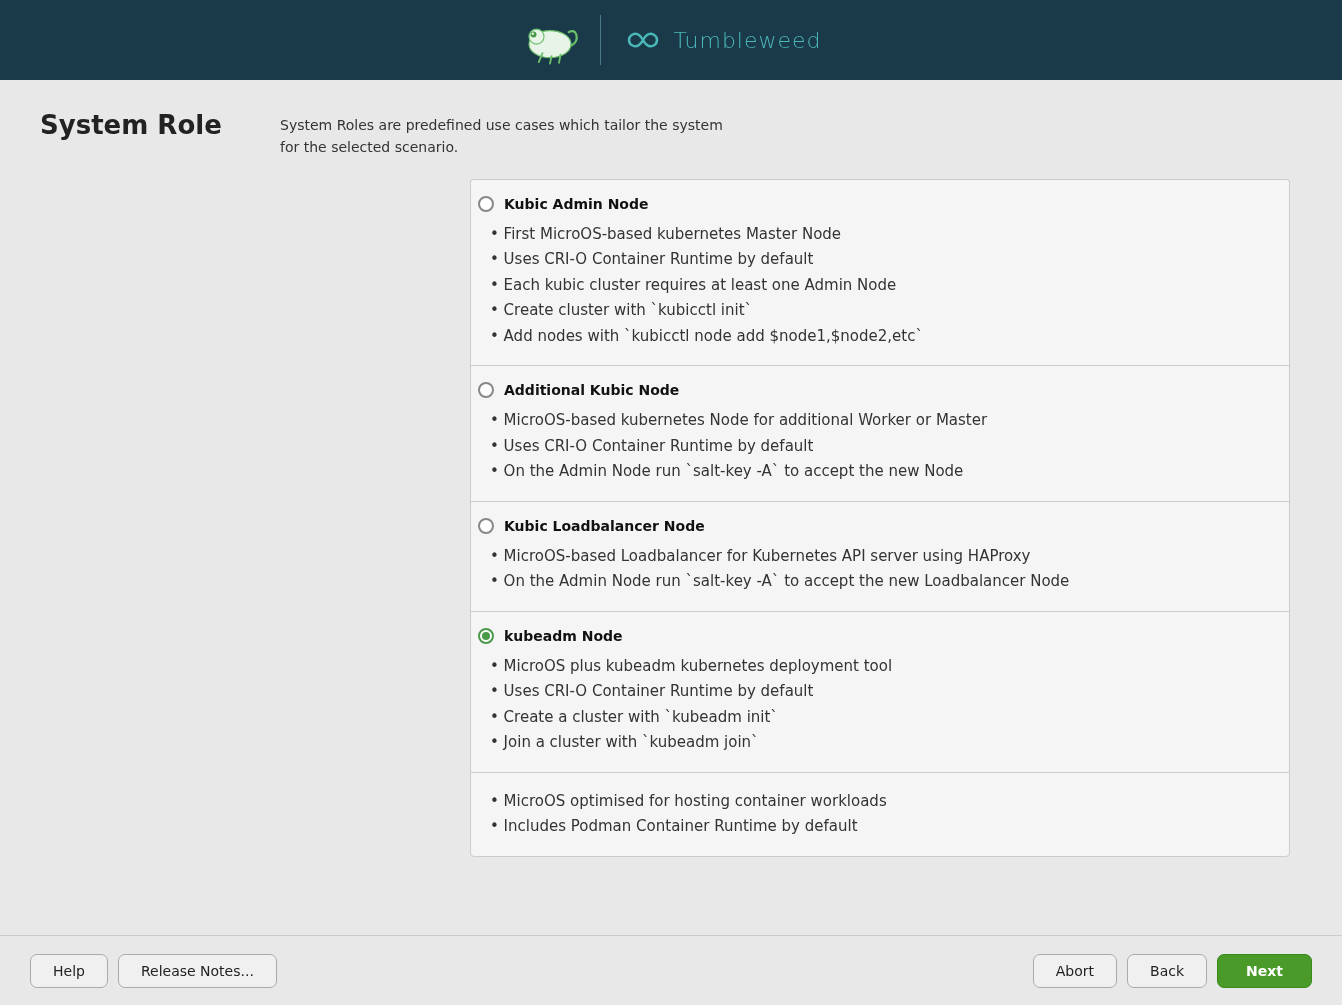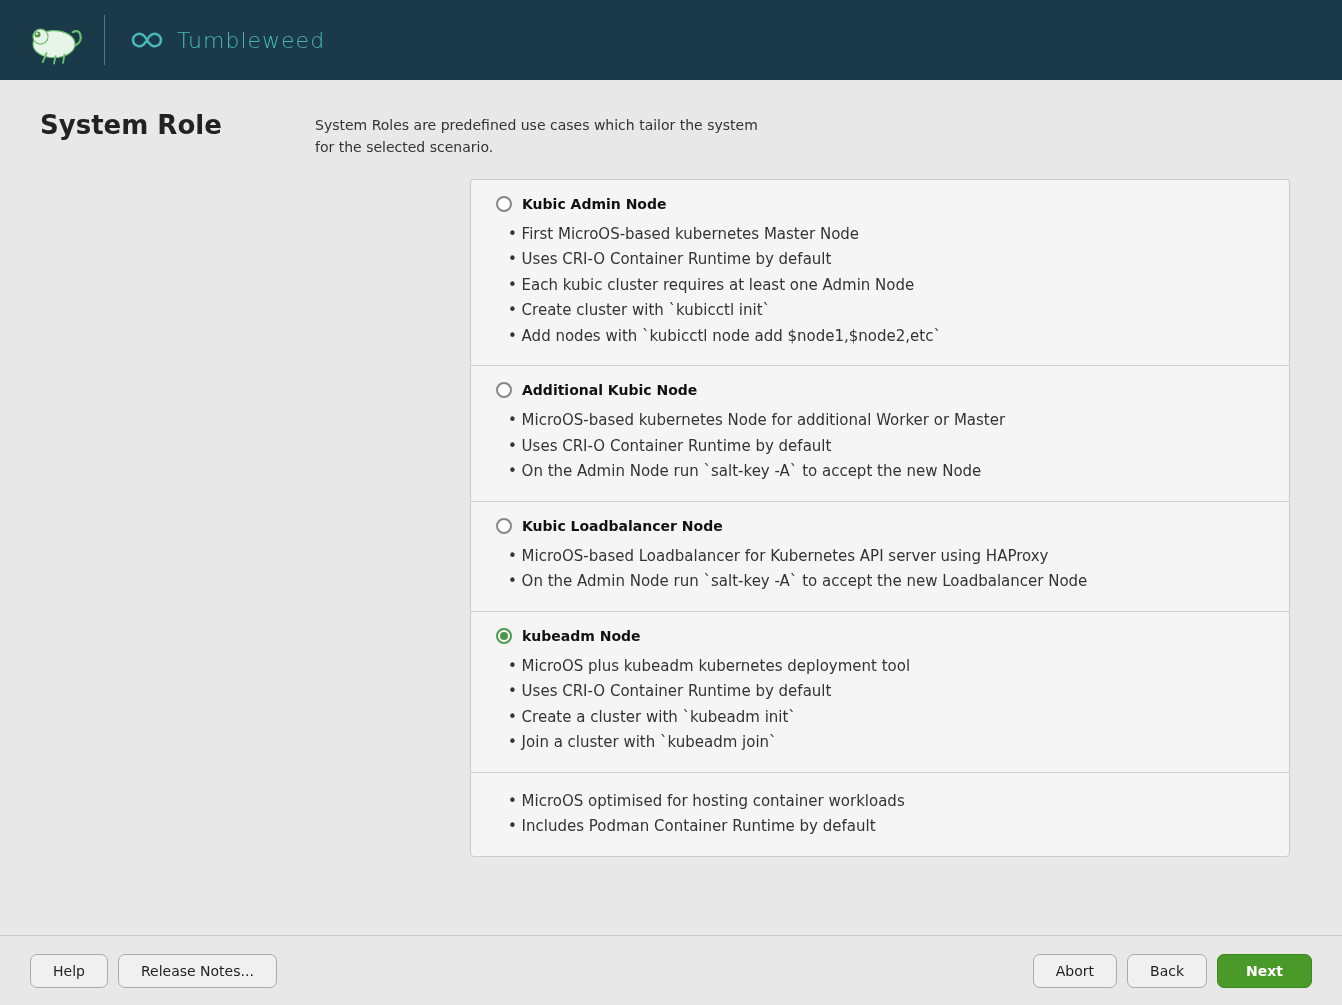--- a/index.html
+++ b/index.html
@@ -14,20 +14,21 @@
     }
 
     
     .header {
       background: #1a3a4a;
       height: 80px;
       display: flex;
       align-items: center;
       padding: 0 24px;
       gap: 20px;
+      justify-content: center;
     }
     .header-logo {
       display: flex;
       align-items: center;
       gap: 12px;
     }
     .logo-chameleon {
       width: 60px;
       height: 50px;
     }
@@ -42,52 +43,51 @@
     .main {
       flex: 1;
       display: flex;
       flex-direction: column;
       padding: 30px 40px 20px 40px;
       background: #e8e8e8;
     }
 
     .page-header {
       display: flex;
-      gap: 60px;
+      gap: 40px;
       margin-bottom: 20px;
     }
 
     .page-title {
       font-size: 26px;
       font-weight: bold;
       color: #222;
       white-space: nowrap;
       min-width: 200px;
     }
 
     .page-description {
       color: #333;
       font-size: 14px;
       line-height: 1.6;
       margin-top: 4px;
-      margin-left: 15px;
     }
 
     .roles-panel {
       width: 820px;
       margin-right: 0;
       display: flex;
       flex-direction: column;
       gap: 0;
     }
 
     .role-card {
       background: #f5f5f5;
       border: 1px solid #ccc;
-      padding: 16px 25px;
+      padding: 16px 7px;
       margin-bottom: 0;
       border-bottom: none;
     }
     .role-card:last-child {
       border-bottom: 1px solid #ccc;
     }
     .role-card:first-child {
       border-radius: 4px 4px 0 0;
     }
     .role-card:last-child {

